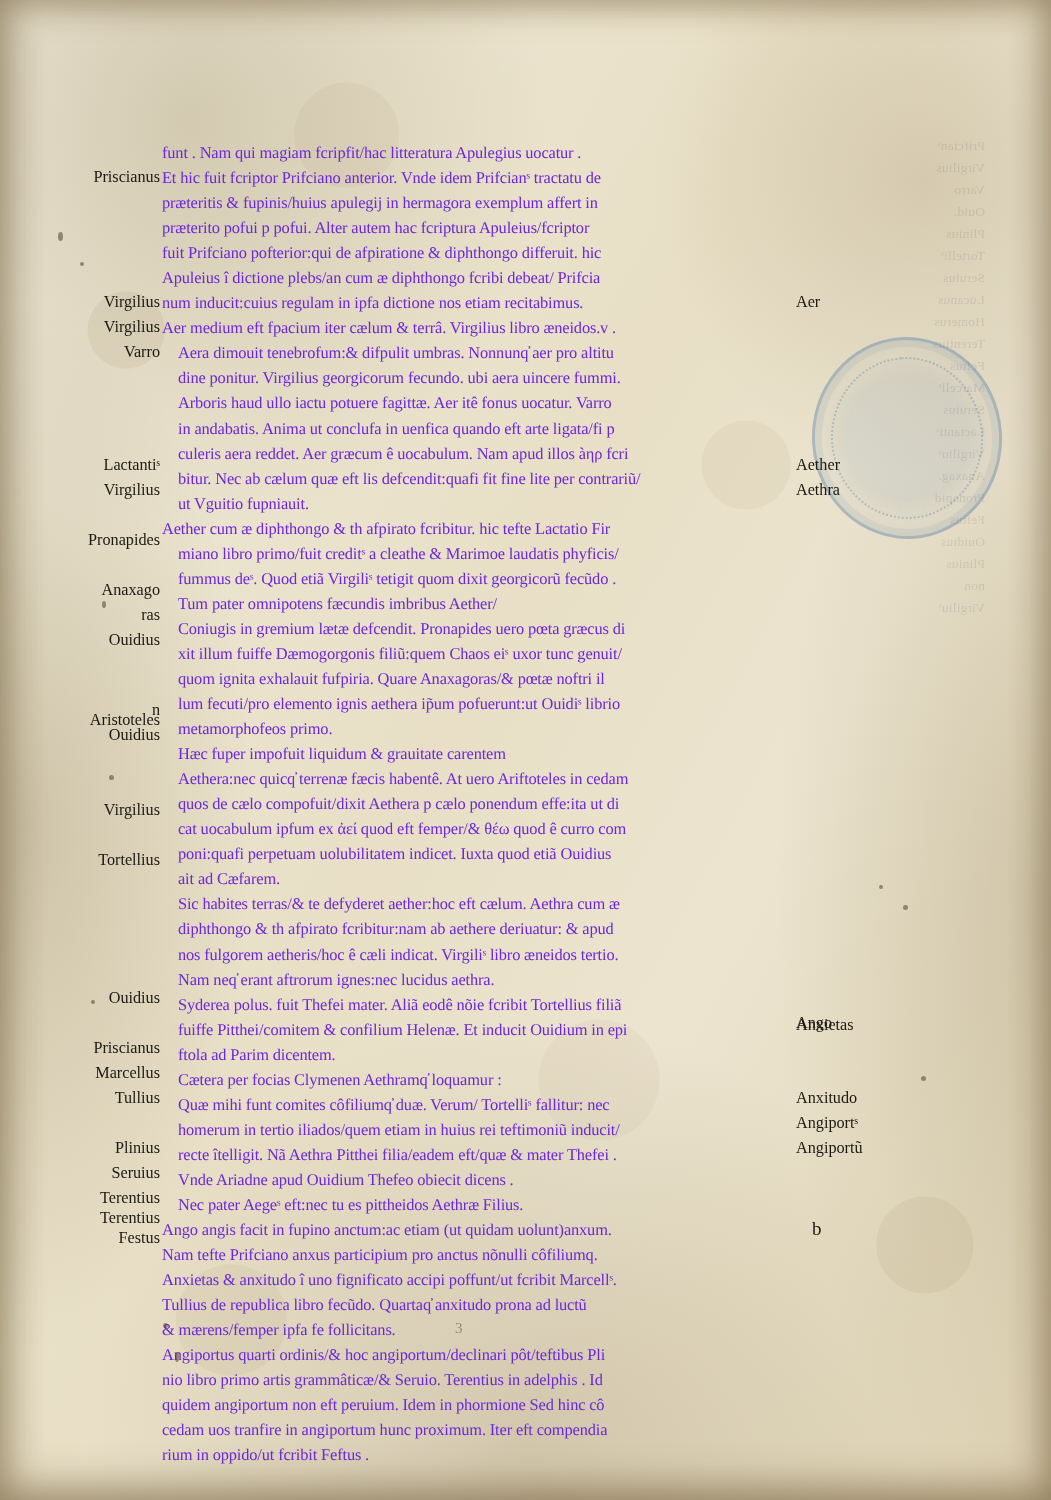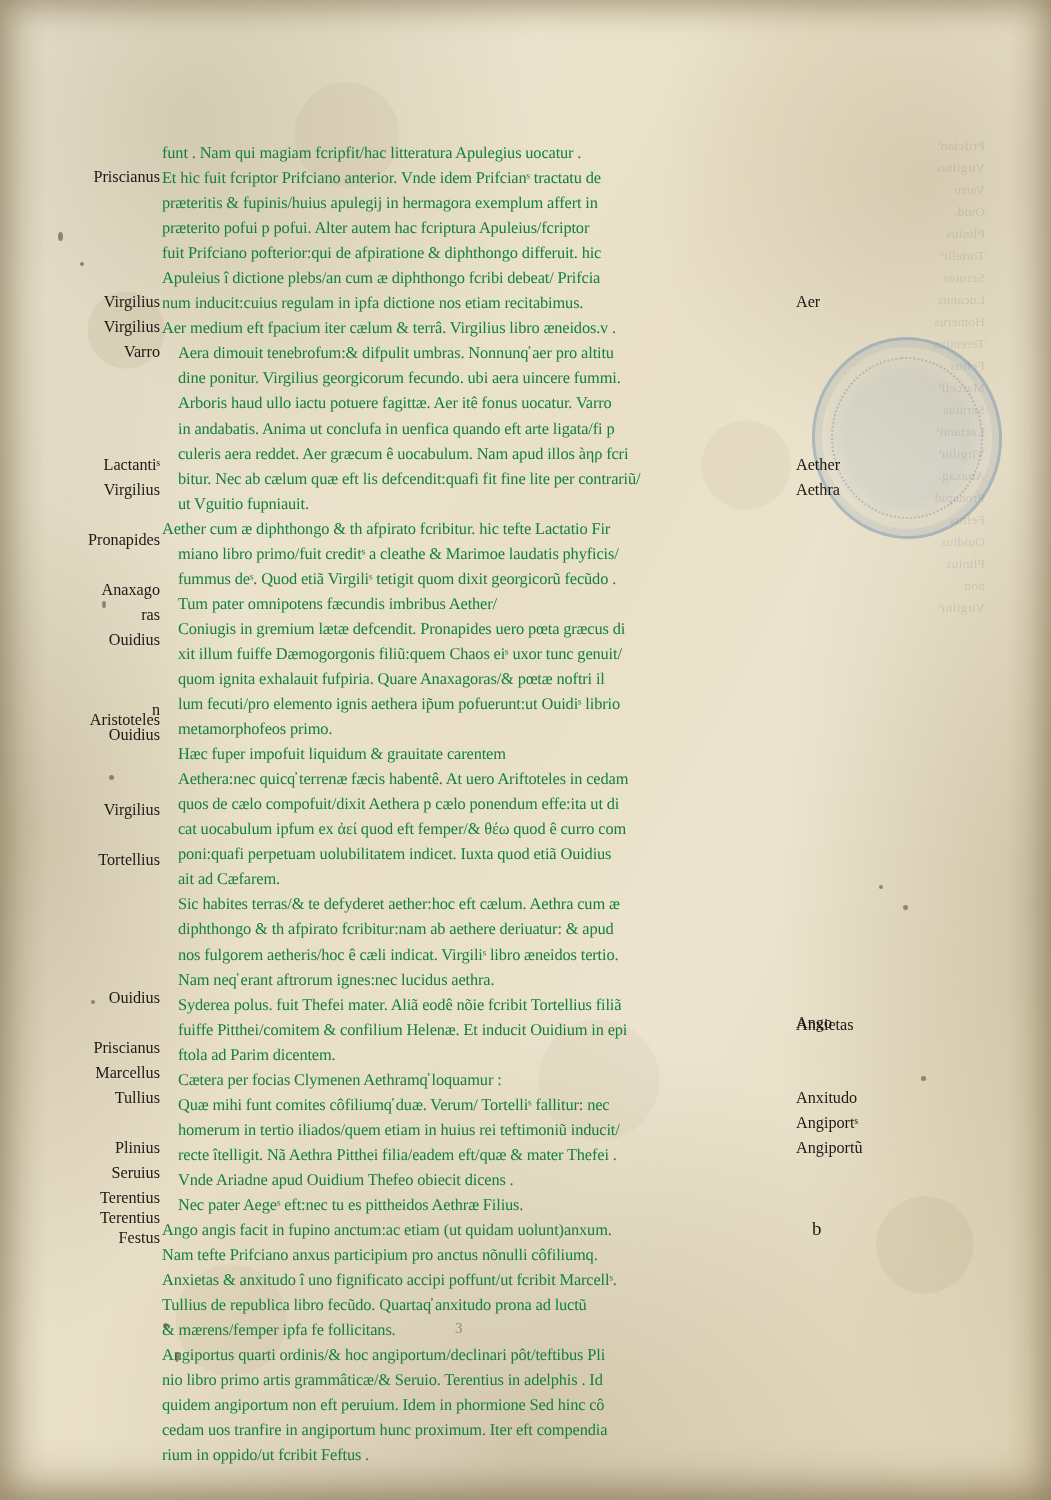--- a/index.html
+++ b/index.html
@@ -94,21 +94,21 @@
     border-radius: 50%;
     border: 2px dotted rgba(60,110,160,0.35);
   }
 
   
   #textblock {
     position: absolute;
     left: 162px;
     top: 140px;
     width: 625px;
-    color: #15803d;
+    color: #6d28d9;
     font-size: 16.4px;
     line-height: 25.05px;
     text-rendering: geometricPrecision;
   }
   #textblock .ln {
     white-space: nowrap;
     letter-spacing: -0.15px;
   }
   #textblock .ind { padding-left: 16px; }
 

